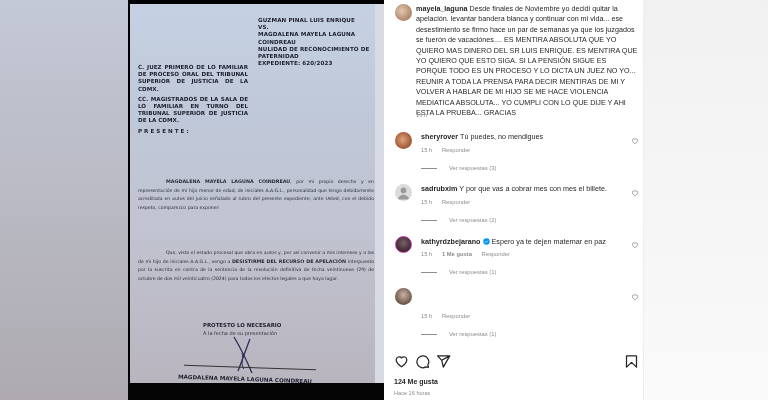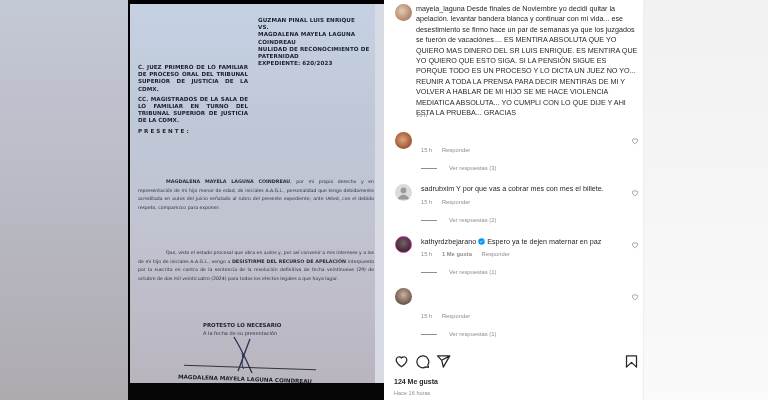--- a/index.html
+++ b/index.html
@@ -29,21 +29,21 @@
   .indent { display: inline-block; width: 28px; }
   .protesto { position: absolute; left: 73px; top: 318px; font-size: 5.4px; font-weight: bold; }
   .presentacion { position: absolute; left: 73px; top: 326px; font-size: 5px; color: #333; }
   .sig-line { position: absolute; left: 54px; top: 363px; width: 132px; height: 1px; background: #333; transform: rotate(2deg); }
   .signature { position: absolute; left: 100px; top: 331px; width: 30px; height: 40px; }
   .signer { position: absolute; left: 48px; top: 372px; font-size: 5.6px; font-weight: bold; transform: rotate(2deg); }
 
   
   .panel { position: absolute; left: 384px; top: 0; width: 260px; height: 400px; background: #fff; border-right: 1px solid #efefef; }
   .avatar { position: absolute; width: 17px; height: 17px; border-radius: 50%; overflow: hidden; }
-  .uname { font-weight: normal; color: #262626; }
+  .uname { font-weight: bold; color: #262626; }
   .ctext { font-size: 7.2px; color: #262626; line-height: 10.4px; }
   .meta { position: absolute; font-size: 5.8px; color: #8e8e8e; }
   .meta span { margin-right: 8px; }
   .meta .likes { font-weight: bold; color: #8e8e8e; }
   .replies { position: absolute; font-size: 5.8px; color: #8e8e8e; display: flex; align-items: center; }
   .replies .dash { display: inline-block; width: 16px; height: 1px; background: #8e8e8e; margin-right: 12px; }
   .heart { position: absolute; width: 8px; height: 8px; }
   .caption { position: absolute; left: 32px; top: 4px; width: 222px; }
 
   .action-bar { position: absolute; left: 10px; top: 354px; width: 245px; height: 18px; }
@@ -95,20 +95,24 @@
   <div class="avatar" style="left:11px; top:4px; background: radial-gradient(circle at 40% 40%, #e5c9b0 0%, #b58e72 60%, #8a6a58 100%);"></div>
   <div class="caption ctext">
     <span class="uname">mayela_laguna</span>
     <span>Desde finales de Noviembre yo decidi quitar la apelación. levantar bandera blanca y continuar con mi vida... ese desestimiento se firmo hace un par de semanas ya que los juzgados se fuerón de vacaciónes.... ES MENTIRA ABSOLUTA QUE YO QUIERO MAS DINERO DEL SR LUIS ENRIQUE. ES MENTIRA QUE YO QUIERO QUE ESTO SIGA. SI LA PENSIÓN SIGUE ES PORQUE TODO ES UN PROCESO Y LO DICTA UN JUEZ NO YO... REUNIR A TODA LA PRENSA PARA DECIR MENTIRAS DE MI Y VOLVER A HABLAR DE MI HIJO SE ME HACE VIOLENCIA MEDIATICA ABSOLUTA... YO CUMPLI CON LO QUE DIJE Y AHI ESTA LA PRUEBA... GRACIAS</span>
   </div>
   <div class="meta" style="left:32px; top:112px;">
     <span>16 h</span>
   </div>
 
   <div class="avatar" style="left:11px; top:132px; background: radial-gradient(circle at 45% 45%, #e0a57c 0%, #a85e3c 60%, #6e3a24 100%);"></div>
+  <div class="ctext" style="position:absolute; left:37px; top:132px; width:200px;">
+    <span class="uname">sheryrover</span>
+    <span>Tú puedes, no mendigues</span>
+  </div>
   <div class="meta" style="left:37px; top:147px;">
     <span>15 h</span>
     <span>Responder</span>
   </div>
   <svg class="heart" style="left:247px; top:137px;" viewBox="0 0 24 24">
       <path d="M12 21s-8-5.5-8-11a4.5 4.5 0 0 1 8-2.8A4.5 4.5 0 0 1 20 10c0 5.5-8 11-8 11z" fill="none" stroke="#737373" stroke-width="2"></path>
     </svg>
   <div class="replies" style="left:37px; top:165px;">
     <span class="dash"></span>
     <span>Ver respuestas (3)</span>

